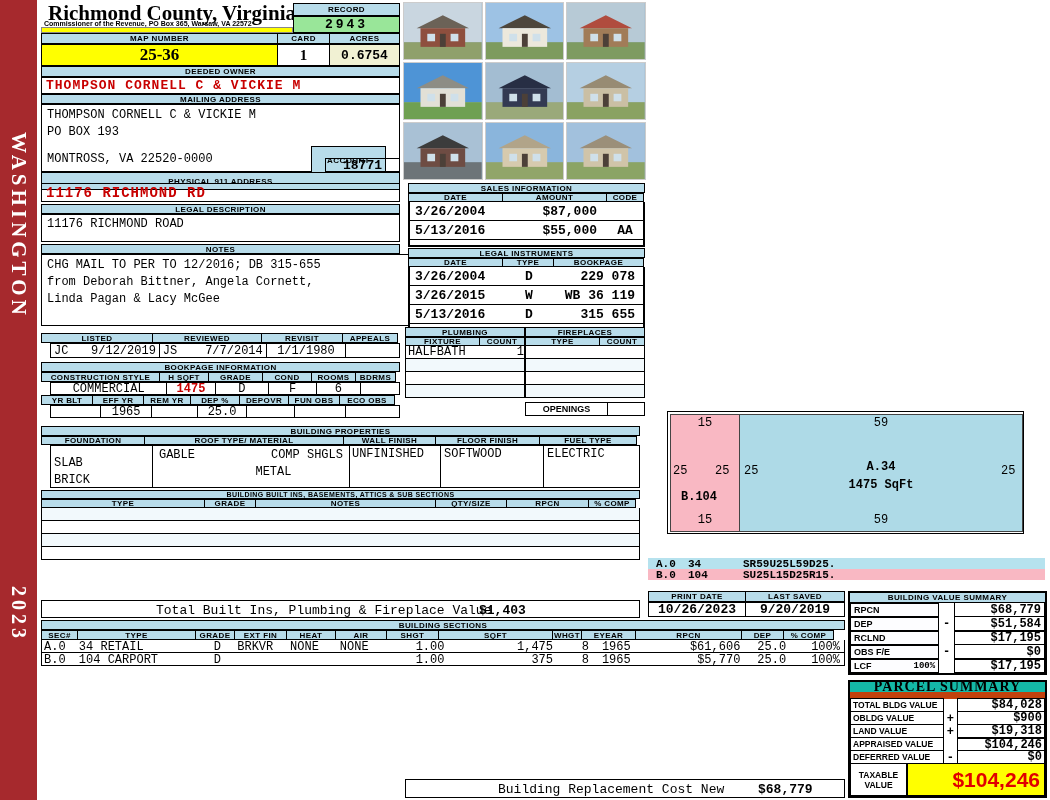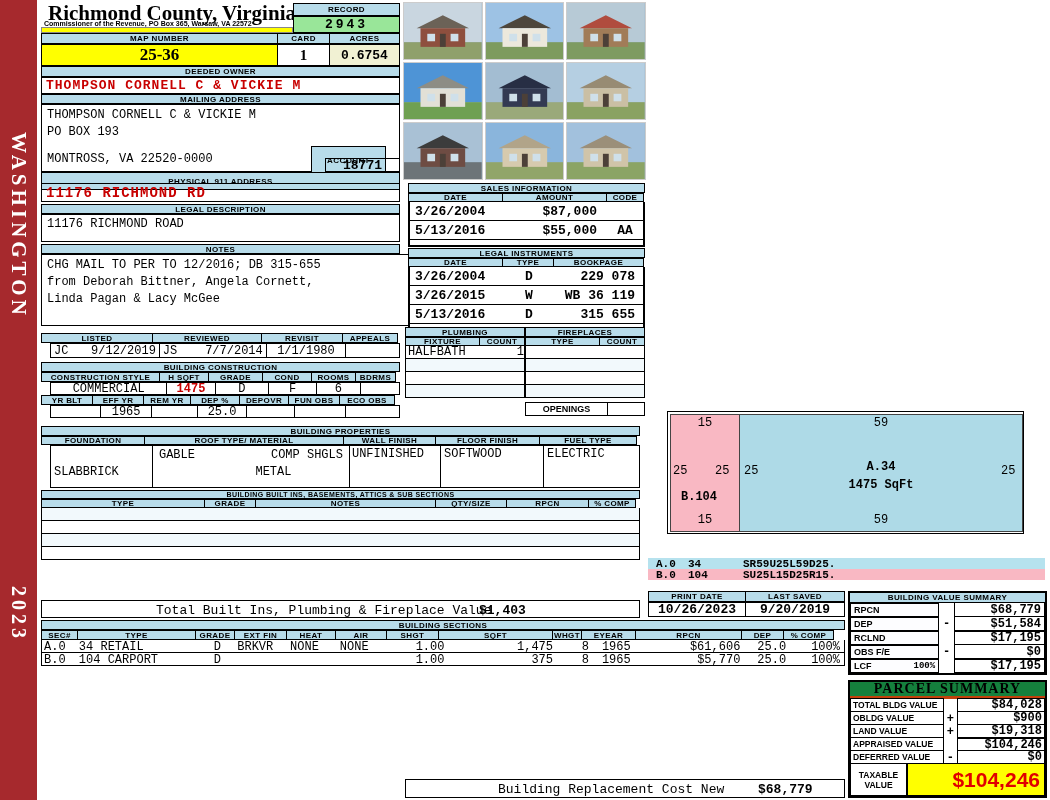--- a/index.html
+++ b/index.html
@@ -100,21 +100,21 @@
       <span>9/12/2019</span>
     </div>
     <div class="cell" style="width:110px;padding:0 3px;justify-content:space-between">
       <span>JS</span>
       <span>7/7/2014</span>
     </div>
     <div class="cell cen" style="width:82px">1/1/1980</div>
     <div class="cell" style="width:56px"></div>
   </div>
 
-  <div class="hdr abs" style="left:41px;top:362px;width:359px;height:10px">BUILDING CONSTRUCTION</div>
+  <div class="hdr abs" style="left:41px;top:362px;width:359px;height:10px">BOOKPAGE INFORMATION</div>
   <div class="row abs" style="left:41px;top:372px;width:359px;height:10px">
     <div class="hdr" style="width:119px">CONSTRUCTION STYLE</div>
     <div class="hdr" style="width:50px;margin-left:-1px">H SQFT</div>
     <div class="hdr" style="width:55px;margin-left:-1px">GRADE</div>
     <div class="hdr" style="width:50px;margin-left:-1px">COND</div>
     <div class="hdr" style="width:45px;margin-left:-1px">ROOMS</div>
     <div class="hdr" style="width:41px;margin-left:-1px">BDRMS</div>
   </div>
   <div class="row abs mono val" style="left:41px;top:382px;width:359px;height:13px">
     <div class="cell cen" style="width:119px">COMMERCIAL</div>
@@ -145,21 +145,21 @@
 
   <div class="hdr abs" style="left:41px;top:426px;width:599px;height:10px">BUILDING PROPERTIES</div>
   <div class="row abs" style="left:41px;top:436px;width:599px;height:9px">
     <div class="hdr" style="width:104px">FOUNDATION</div>
     <div class="hdr" style="width:200px;margin-left:-1px">ROOF TYPE/ MATERIAL</div>
     <div class="hdr" style="width:93px;margin-left:-1px">WALL FINISH</div>
     <div class="hdr" style="width:105px;margin-left:-1px">FLOOR FINISH</div>
     <div class="hdr" style="width:98px;margin-left:-1px">FUEL TYPE</div>
   </div>
   <div class="row abs mono val" style="left:41px;top:445px;width:599px;height:43px">
-    <div class="cell" style="width:104px;align-items:flex-start;flex-direction:row;padding:18px 3px;line-height:17px">
+    <div class="cell" style="width:104px;align-items:flex-start;flex-direction:column;padding:9px 3px;line-height:17px">
       <div>SLAB</div>
       <div>BRICK</div>
     </div>
     <div class="cell" style="width:200px;align-items:flex-start;flex-direction:column;padding:1px 6px;line-height:17px">
       <div style="display:flex;justify-content:space-between;width:100%">
         <span>GABLE</span>
         <span>COMP SHGLS</span>
       </div>
       <div style="width:100%;text-align:center;padding-left:45px">METAL</div>
     </div>
@@ -476,21 +476,21 @@
       <div class="bvs-lab">
           <span>LCF</span>
           <span class="mono">100%</span>
         </div>
       <div class="bvs-op mono"></div>
       <div class="bvs-val mono" style="border-top:2px solid #000">$17,195</div>
     </div>
   </div>
 
   <div class="abs" style="left:848px;top:680px;width:199px;border:2px solid #000;background:#fff">
-    <div class="serif b" style="height:17px;background:#15803d;border-bottom:3px solid #c2410c;display:flex;align-items:center;justify-content:center;font-size:14px;letter-spacing:1px">PARCEL SUMMARY</div>
+    <div class="serif b" style="height:17px;background:#14b8a6;border-bottom:7px solid #c2410c;display:flex;align-items:center;justify-content:center;font-size:14px;letter-spacing:1px">PARCEL SUMMARY</div>
     <div class="ps-row">
       <div class="ps-lab">TOTAL BLDG VALUE</div>
       <div class="ps-op mono"></div>
       <div class="ps-val mono">$84,028</div>
     </div>
     <div class="ps-row">
       <div class="ps-lab">OBLDG VALUE</div>
       <div class="ps-op mono">+</div>
       <div class="ps-val mono">$900</div>
     </div>

